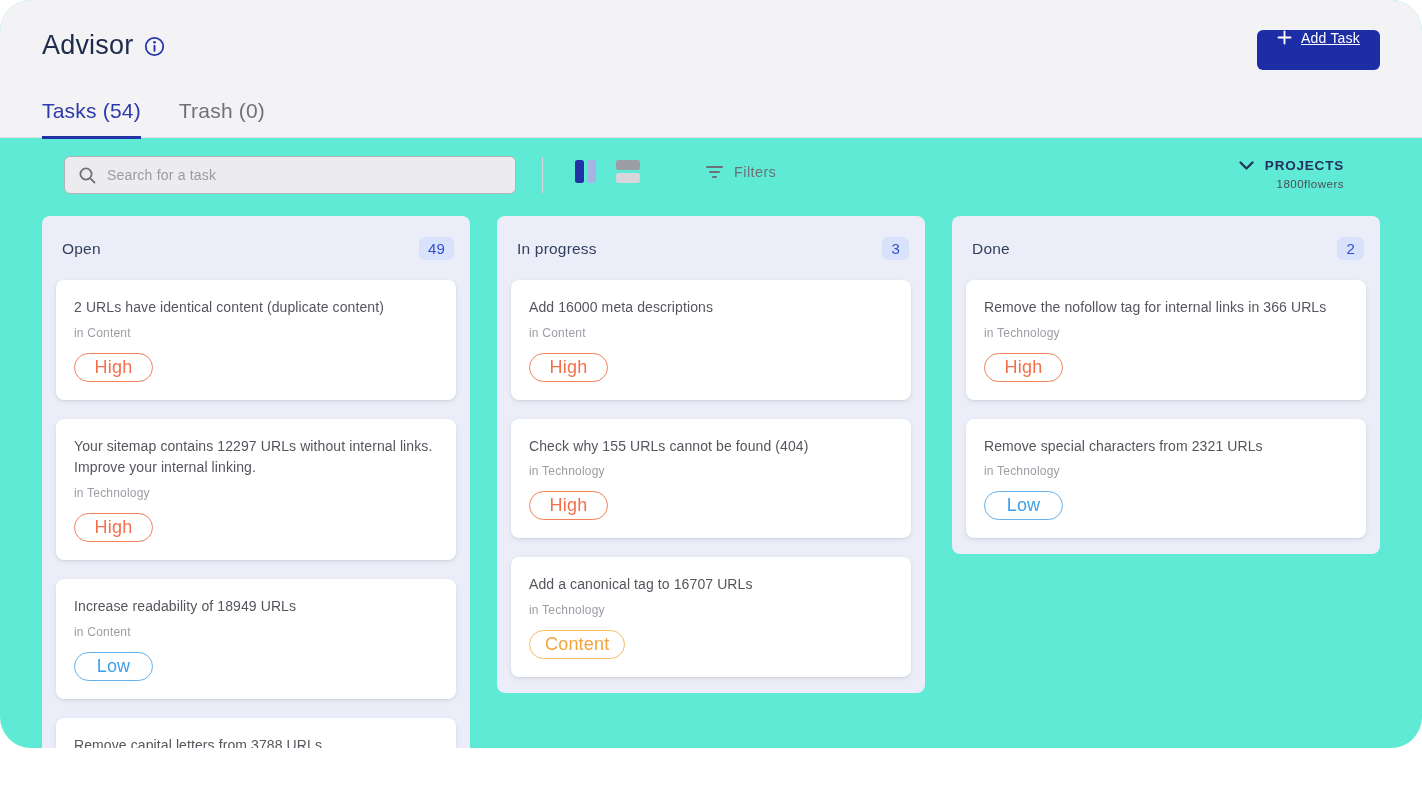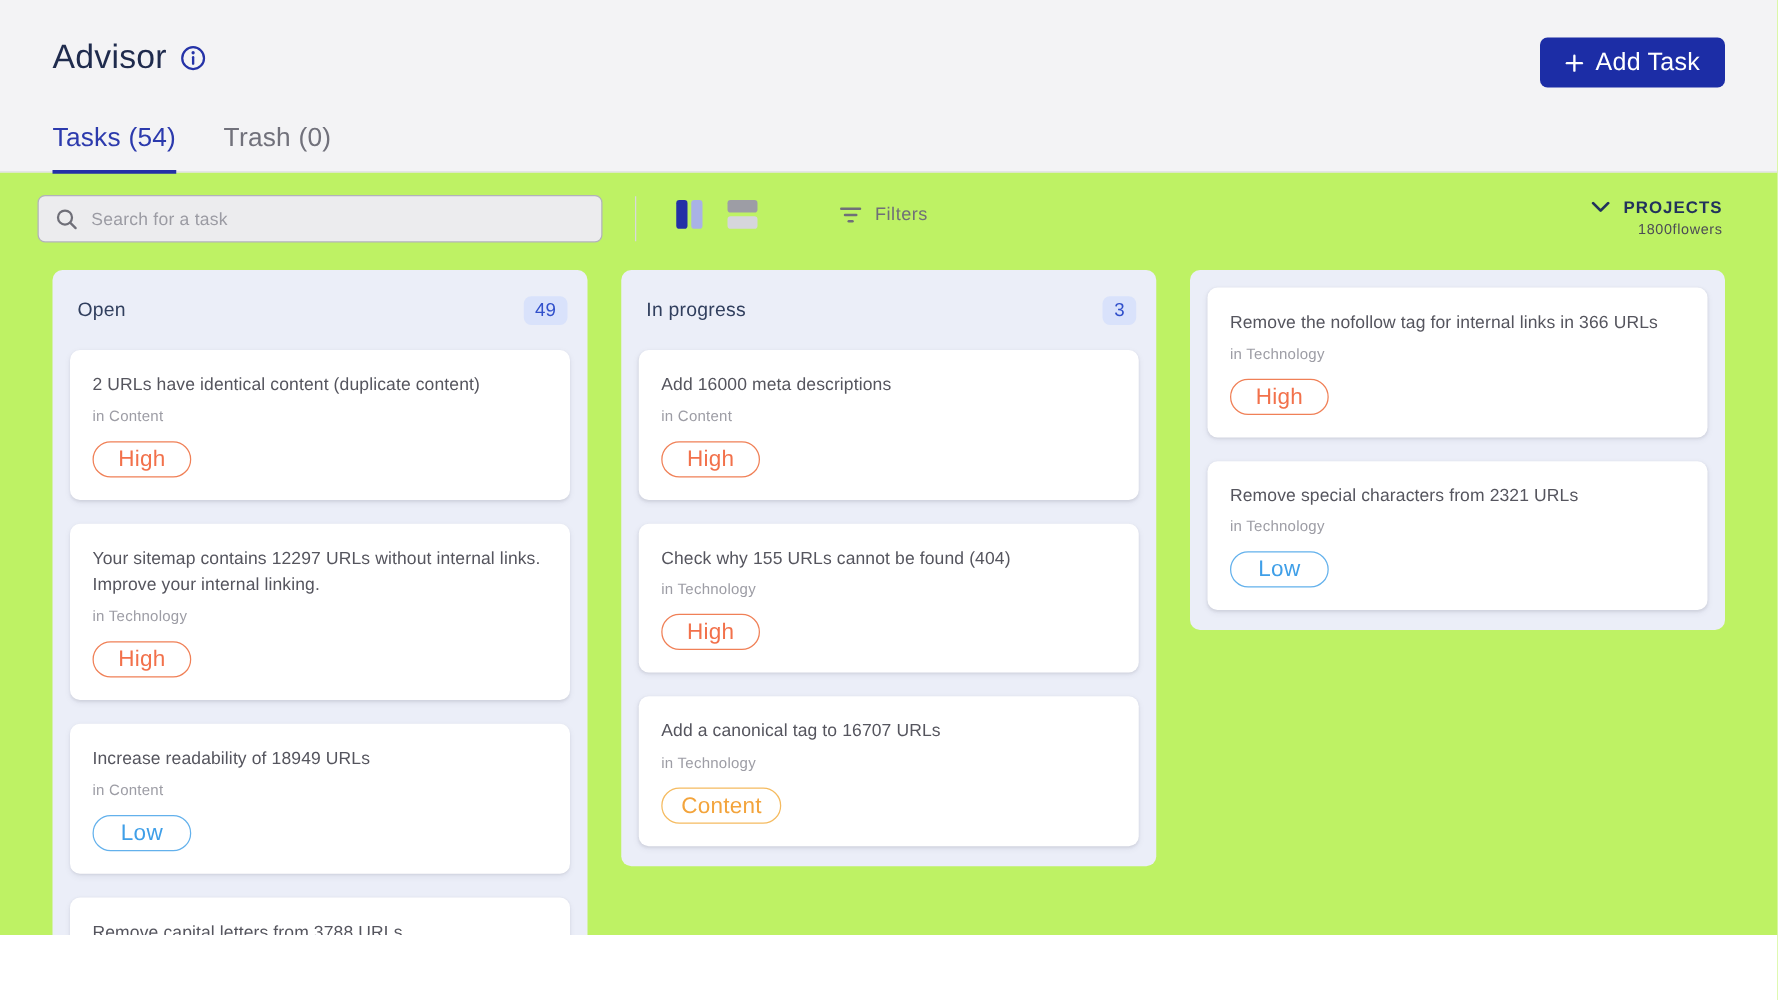--- a/index.html
+++ b/index.html
@@ -1,33 +1,33 @@
 <!DOCTYPE html>
 <html><head>
 <meta charset="utf-8">
 <style>
   * { margin:0; padding:0; box-sizing:border-box; }
   html,body { font-family:"Liberation Sans", sans-serif; }
-  .app { width:1422px; height:748px; background:#bef264; overflow:hidden; position:relative; }
+  .app { width:1422px; height:748px; background:#5eead4; overflow:hidden; position:relative;border-radius:31px; }
 
   
   .top { background:#f3f3f5; border-bottom:1px solid #dfdfe2; padding:0 42px; }
   .header-row { display:flex; align-items:flex-start; justify-content:space-between; padding-top:30px; }
   .title-wrap { display:flex; align-items:center; gap:11px; }
   .page-title { font-size:27px; color:#1f2b4d; font-weight:500; letter-spacing:.2px; }
   .info-icon { display:inline-flex; margin-top:2px; }
   .add-task { background:#1c2da6; color:#fff; border:none; border-radius:6px; height:40px;
-              padding:0 20px; font-size:20px; font-family:inherit; display:flex; align-items:center;
-              gap:9px; cursor:pointer; letter-spacing:.2px; }
+              padding:0 20px; font-size:14px; font-family:inherit; display:flex; 
+              gap:9px; cursor:pointer; letter-spacing:.2px;text-decoration:underline; }
   .tabs { display:flex; gap:38px; margin-top:29px; }
   .tab { font-size:21px; padding-bottom:13px; color:#71717b; cursor:pointer; letter-spacing:.2px; }
   .tab.active { color:#2c3aad; font-weight:500; border-bottom:3px solid #2430a6; margin-bottom:-2px; }
 
   
-  .toolbar { display:flex; align-items:flex-start; padding:18px 30px 0; }
+  .toolbar { display:flex; align-items:flex-start; padding:18px 64px 0; }
   .search { width:452px; height:38px; background:#ececee; border:1px solid #b2b2ba; border-radius:6px;
             display:flex; align-items:center; padding:0 13px; gap:10px; }
   .search input { border:none; background:transparent; outline:none; flex:1; font-size:14px;
                   font-family:inherit; color:#55555e; letter-spacing:.2px; }
   .search input::placeholder { color:#9b9ba3; }
   .vdiv { width:1px; height:36px; background:#d9d9dc; margin:1px 32px 0 26px; }
   .view-toggle { display:flex; align-items:center; gap:20px; margin-top:4px; }
   .icon-kanban { display:flex; gap:3px; cursor:pointer; }
   .icon-kanban .bar1 { width:9px; height:23px; border-radius:2.5px; background:#2430a6; }
   .icon-kanban .bar2 { width:9px; height:23px; border-radius:2.5px; background:#a9b2e6; }
@@ -200,20 +200,24 @@
 
   <div class="card">
     <div class="card-title">Add a canonical tag to 16707 URLs</div>
     <div class="card-category">in Technology</div>
     <span class="priority priority-medium">Content</span>
   </div>
 </div>
   </div>
 
   <div class="column">
+    <div class="column-header">
+      <span class="column-title">Done</span>
+      <span class="count-badge">2</span>
+    </div>
     <div class="cards">
   <div class="card">
     <div class="card-title">Remove the nofollow tag for internal links in 366 URLs</div>
     <div class="card-category">in Technology</div>
     <span class="priority priority-high">High</span>
   </div>
 
   <div class="card">
     <div class="card-title">Remove special characters from 2321 URLs</div>
     <div class="card-category">in Technology</div>

